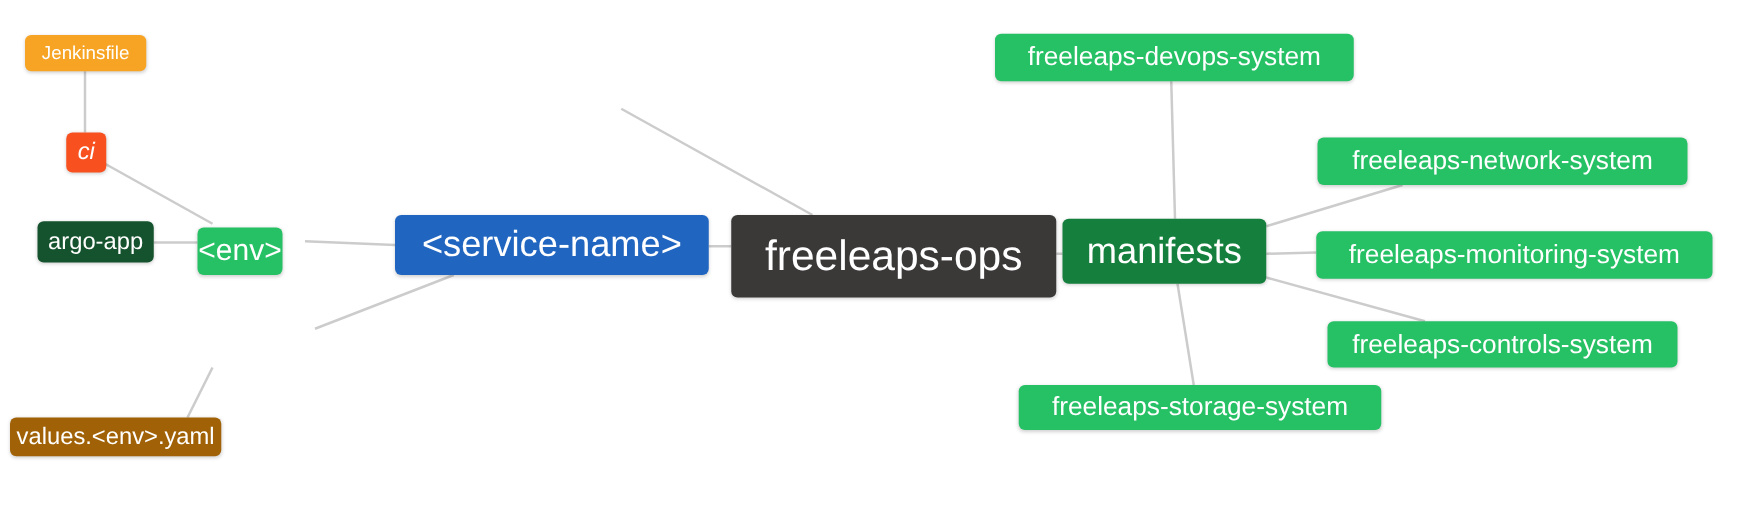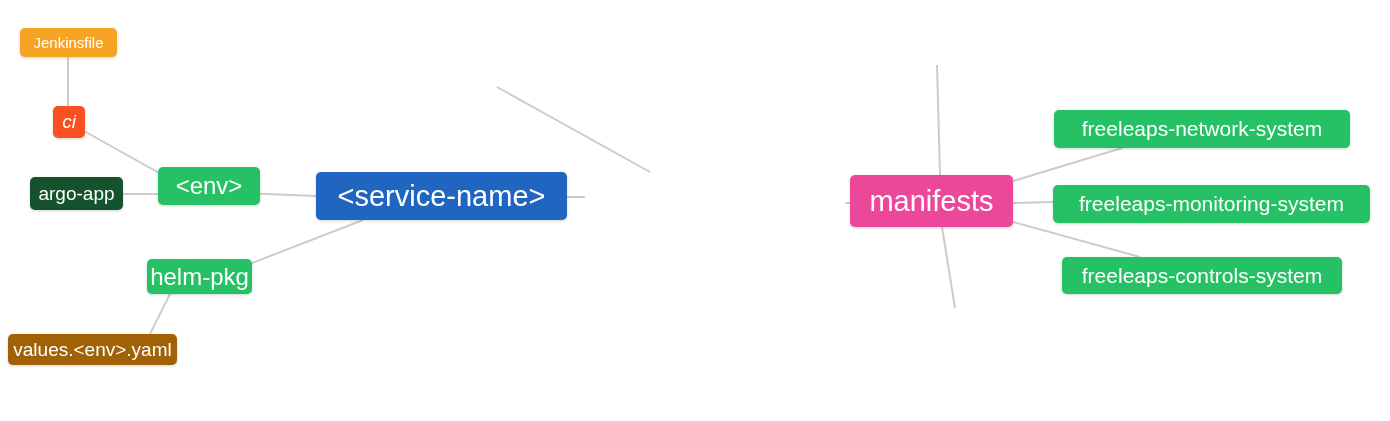--- a/index.html
+++ b/index.html
@@ -59,21 +59,23 @@
       <line x1="940" y1="175" x2="937" y2="65" stroke="#CCCCCC" stroke-width="2"></line>
       <line x1="1013" y1="181" x2="1122" y2="148" stroke="#CCCCCC" stroke-width="2"></line>
       <line x1="1013" y1="203" x2="1053" y2="202" stroke="#CCCCCC" stroke-width="2"></line>
       <line x1="1013" y1="222" x2="1140" y2="257" stroke="#CCCCCC" stroke-width="2"></line>
       <line x1="942" y1="227" x2="955" y2="308" stroke="#CCCCCC" stroke-width="2"></line>
     </svg>
 
 <div class="node size-xs" style="left: 20px; top: 28px; width: 97px; height: 29px; background: rgb(247, 164, 36); color: rgb(255, 255, 255);">Jenkinsfile</div>
     <div class="node size-sm" style="left: 53px; top: 106px; width: 32px; height: 32px; background: rgb(248, 80, 31); color: rgb(255, 255, 255); font-style: italic;">ci</div>
     <div class="node size-sm" style="left: 30px; top: 177px; width: 93px; height: 33px; background: #14532d; color: rgb(255, 255, 255);">argo-app</div>
-    <div class="node size-lg" style="left: 158px; top: 167px; width: 102px; height: 38px; background: rgb(38, 192, 101); color: rgb(255, 255, 255);">&lt;env&gt;</div>
-    <div class="node size-lg" style="left: 147px; top: 259px; width: 105px; height: 35px; background: rgb(38, 192, 101); color: rgb(255, 255, 255);">helm-pkg</div>
+    <div class="node size-lg" style="left: 158px; top: 182px; width: 68px; height: 38px; background: rgb(38, 192, 101); color: rgb(255, 255, 255);">&lt;env&gt;</div>
     <div class="node size-sm" style="left: 8px; top: 334px; width: 169px; height: 31px; background: #a16207; color: rgb(255, 255, 255);">values.&lt;env&gt;.yaml</div>
     <div class="node size-xl" style="left: 316px; top: 172px; width: 251px; height: 48px; background: rgb(32, 101, 192); color: rgb(255, 255, 255);">&lt;service-name&gt;</div>
-    <div class="node size-xl" style="left: 850px; top: 175px; width: 163px; height: 52px; background: #ec4899; color: rgb(255, 255, 255);">manifests</div>
+    <div class="node size-xxl" style="left: 585px; top: 172px; width: 260px; height: 66px; background: rgb(59, 56, 56); color: rgb(255, 255, 255);">freeleaps-ops</div>
+    <div class="node size-xl" style="left: 850px; top: 175px; width: 163px; height: 52px; background: #15803d; color: rgb(255, 255, 255);">manifests</div>
+    <div class="node size-md" style="left: 796px; top: 27px; width: 287px; height: 38px; background: rgb(38, 192, 101); color: rgb(255, 255, 255);">freeleaps-devops-system</div>
     <div class="node size-md" style="left: 1054px; top: 110px; width: 296px; height: 38px; background: rgb(38, 192, 101); color: rgb(255, 255, 255); text-align: center;">freeleaps-network-system</div>
     <div class="node size-md" style="left: 1053px; top: 185px; width: 317px; height: 38px; background: rgb(38, 192, 101); color: rgb(255, 255, 255); text-align: center;">freeleaps-monitoring-system</div>
     <div class="node size-md" style="left: 1062px; top: 257px; width: 280px; height: 37px; background: rgb(38, 192, 101); color: rgb(255, 255, 255);">freeleaps-controls-system</div>
+    <div class="node size-md" style="left: 815px; top: 308px; width: 290px; height: 36px; background: rgb(38, 192, 101); color: rgb(255, 255, 255);">freeleaps-storage-system</div>
   </div>
 
 </body></html>

